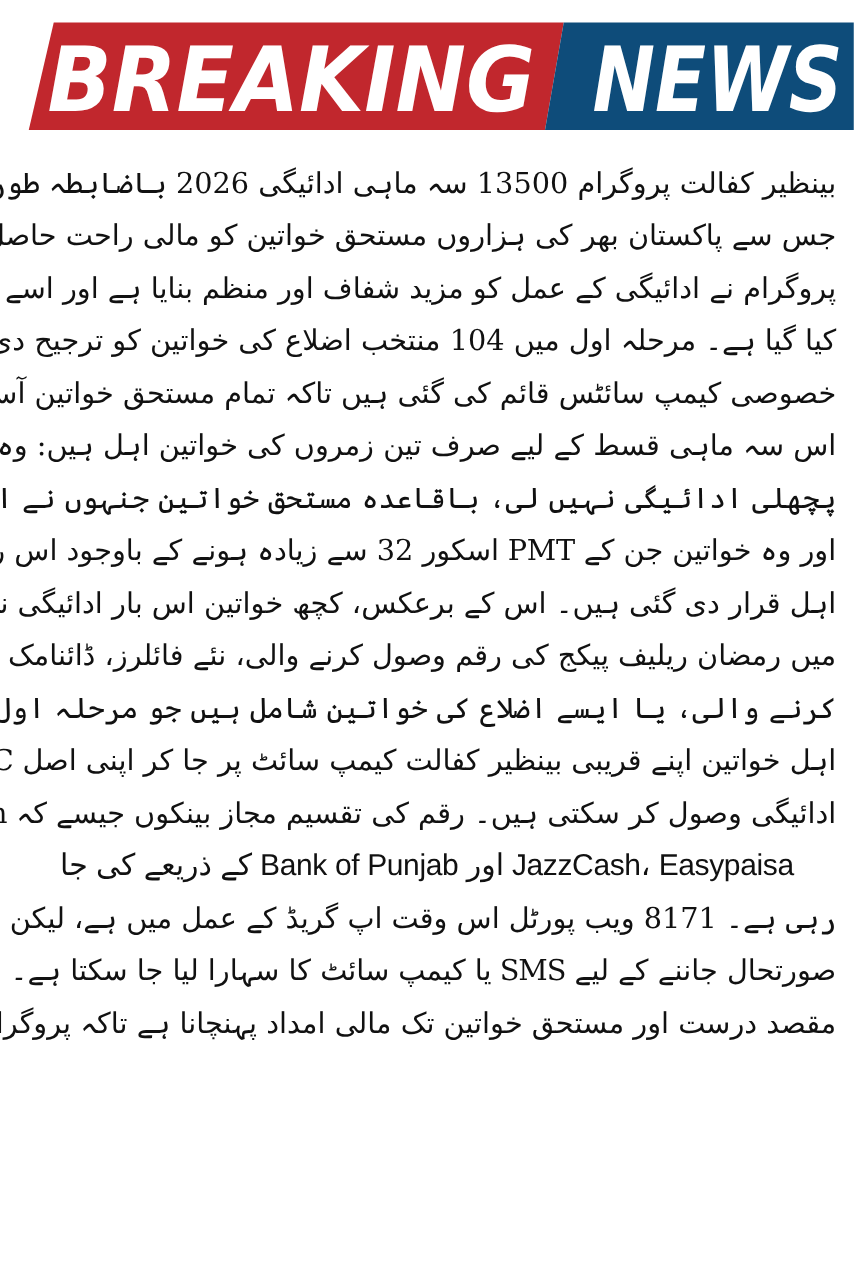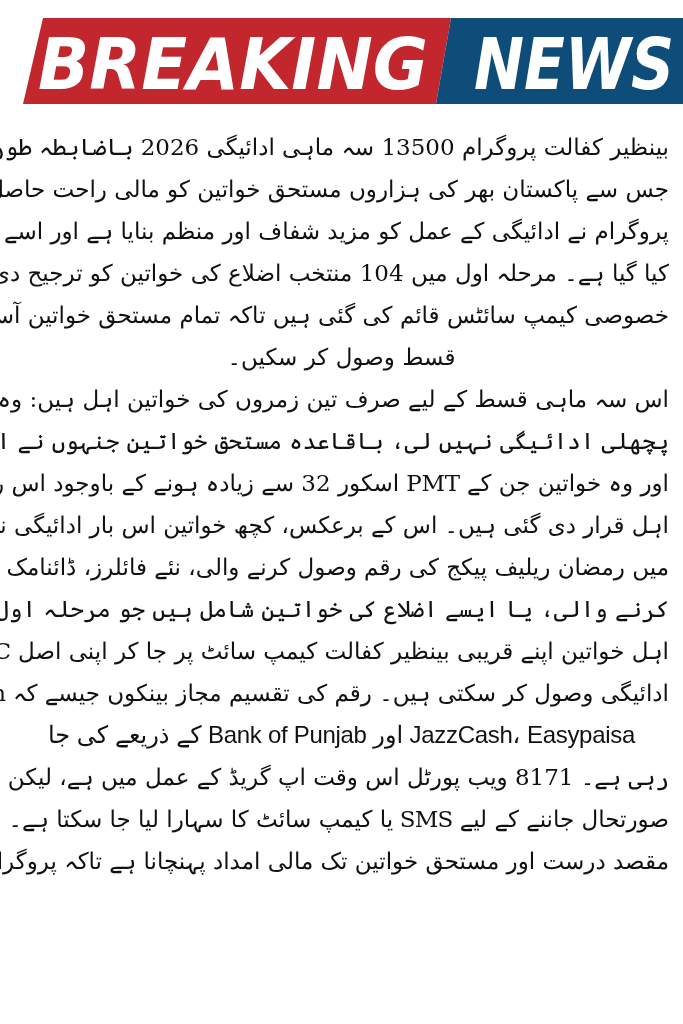--- a/index.html
+++ b/index.html
@@ -32,21 +32,20 @@
   </svg>
 </div>
 
 <div class="article">
   <p class="para">
     <span class="line">بینظیر کفالت پروگرام 13500 سہ ماہی ادائیگی 2026 باضابطہ طور پر شروع ہو چکی ہے،</span>
     <span class="line">جس سے پاکستان بھر کی ہزاروں مستحق خواتین کو مالی راحت حاصل ہوئی ہے۔ اس بار</span>
     <span class="line tight">پروگرام نے ادائیگی کے عمل کو مزید شفاف اور منظم بنایا ہے اور اسے دو مراحل میں تقسیم</span>
     <span class="line">کیا گیا ہے۔ مرحلہ اول میں 104 منتخب اضلاع کی خواتین کو ترجیح دی گئی ہے، جہاں</span>
     <span class="line tight">خصوصی کیمپ سائٹس قائم کی گئی ہیں تاکہ تمام مستحق خواتین آسانی سے اور بروقت اپنی</span>
-    <span class="line">قسط وصول کر سکیں۔</span>
   </p>
   <p class="para">
     <span class="line">اس سہ ماہی قسط کے لیے صرف تین زمروں کی خواتین اہل ہیں: وہ خواتین جنہوں نے</span>
     <span class="line tight">پچھلی ادائیگی نہیں لی، باقاعدہ مستحق خواتین جنہوں نے اپنا ڈائنامک سروے مکمل کیا ہے،</span>
     <span class="line">اور وہ خواتین جن کے PMT اسکور 32 سے زیادہ ہونے کے باوجود اس راؤنڈ کے لیے</span>
     <span class="line tight">اہل قرار دی گئی ہیں۔ اس کے برعکس، کچھ خواتین اس بار ادائیگی نہیں حاصل کریں گی، جن</span>
     <span class="line">میں رمضان ریلیف پیکج کی رقم وصول کرنے والی، نئے فائلرز، ڈائنامک سروے مکمل نہ</span>
     <span class="line tight">کرنے والی، یا ایسے اضلاع کی خواتین شامل ہیں جو مرحلہ اول میں شامل نہیں ہیں۔</span>
   </p>
   <p class="para">

